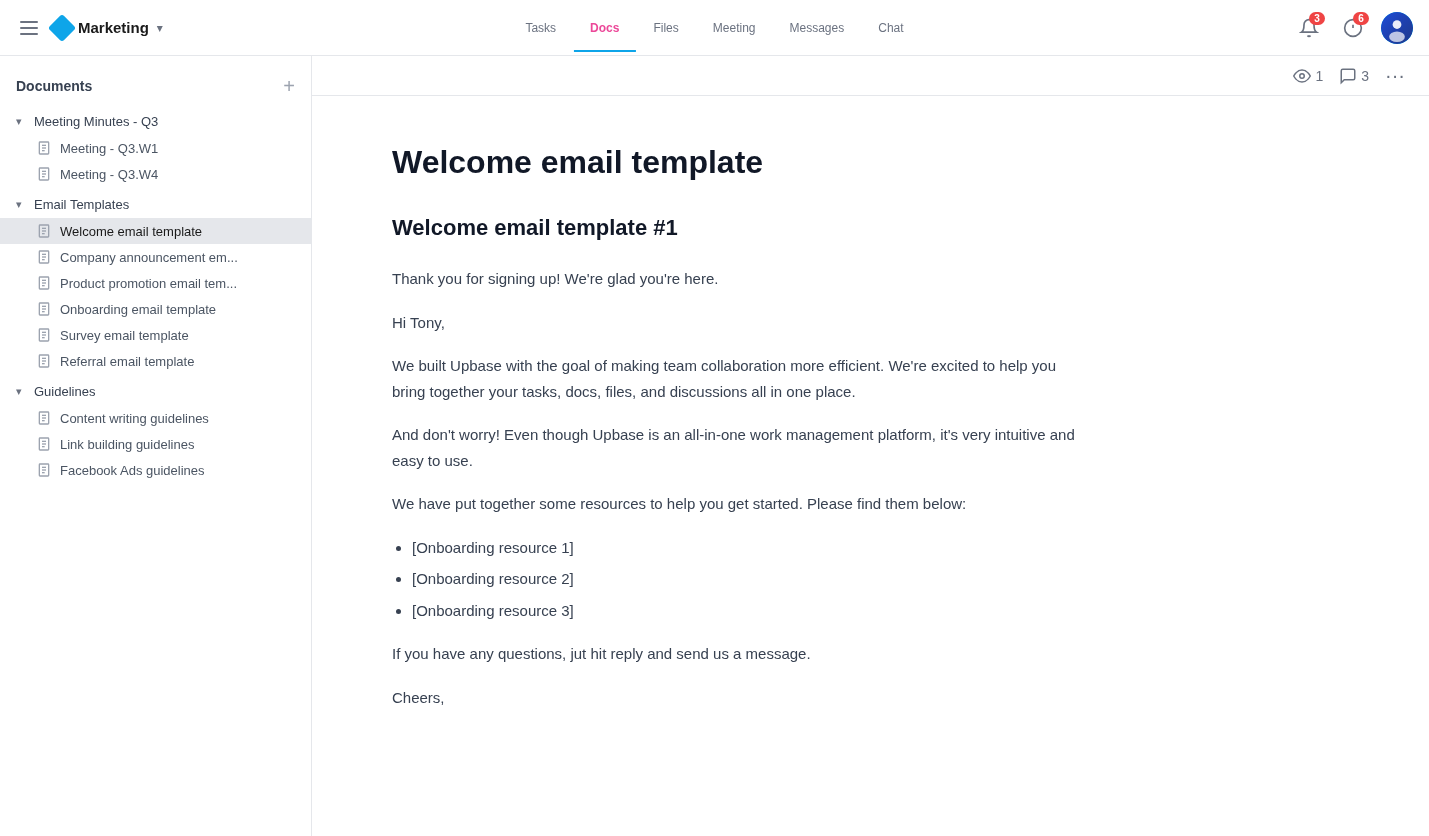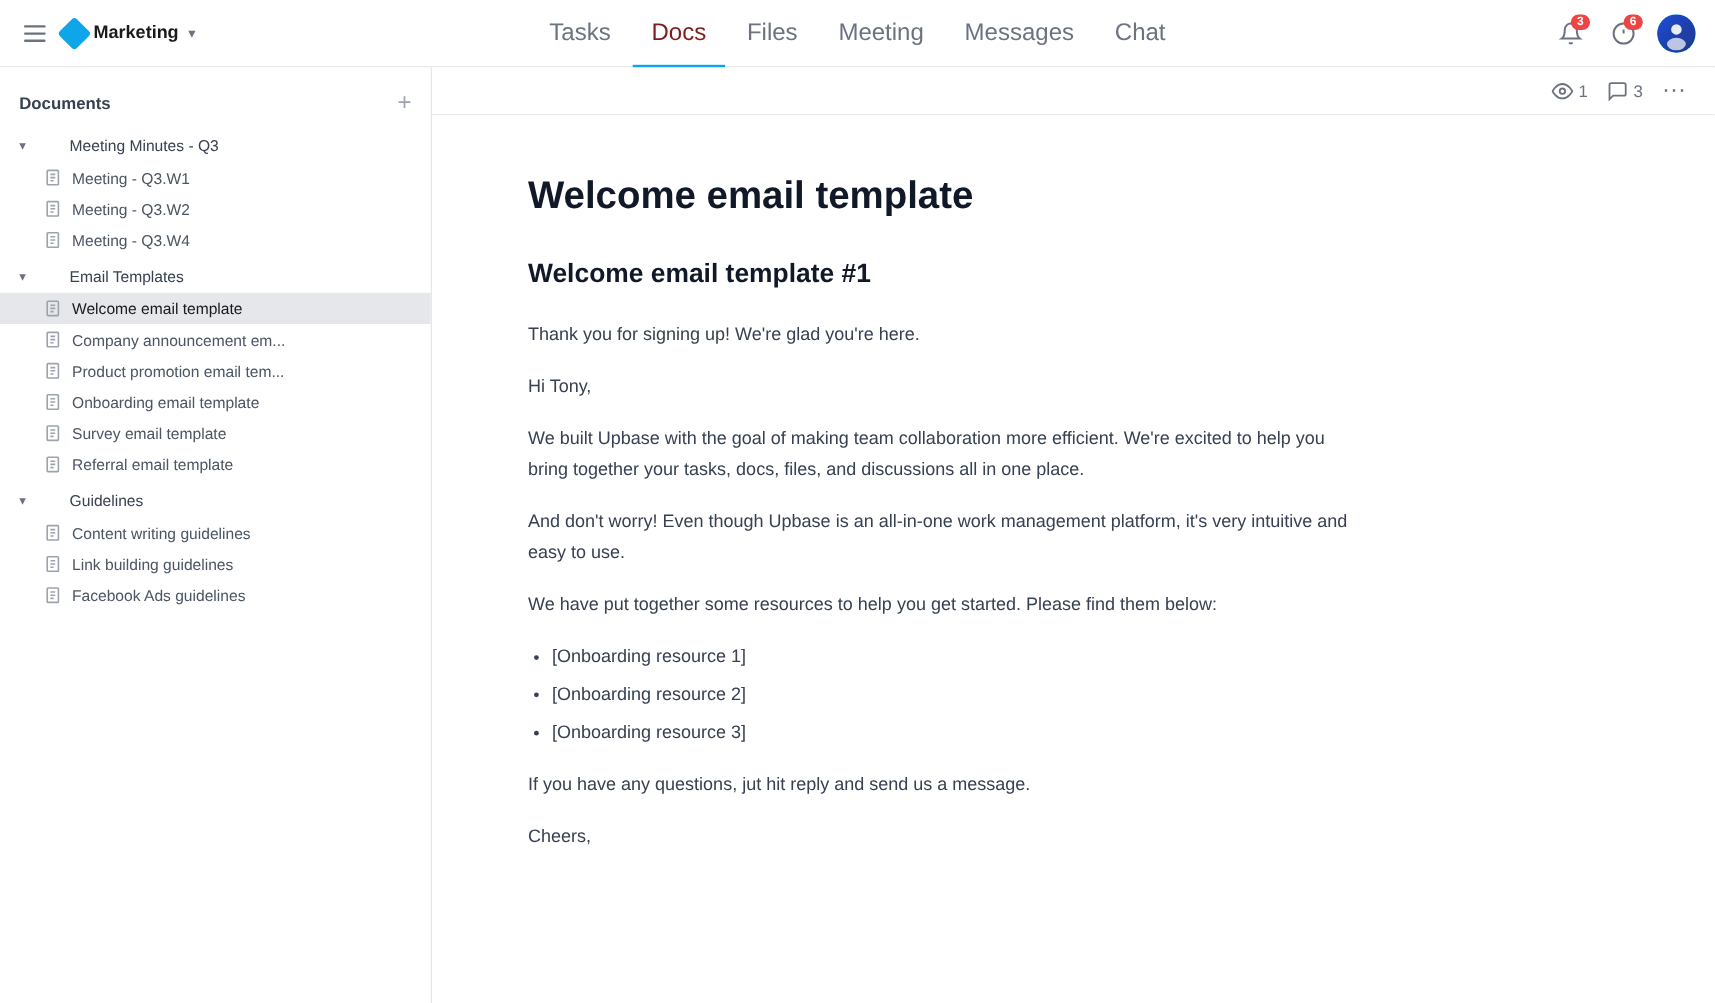--- a/index.html
+++ b/index.html
@@ -11,43 +11,43 @@
       padding: 0 16px; flex-shrink: 0; position: relative;
     }
     .hamburger-btn { background: none; border: none; cursor: pointer; padding: 4px; margin-right: 10px; display: flex; align-items: center; }
     .hamburger-lines { display: flex; flex-direction: column; gap: 4px; }
     .hamburger-lines span { display: block; width: 18px; height: 2px; background: #6b7280; border-radius: 1px; }
     .brand { display: flex; align-items: center; gap: 6px; cursor: pointer; }
     .brand-diamond { width: 20px; height: 20px; background: #0ea5e9; transform: rotate(45deg); border-radius: 3px; }
     .brand-name { font-size: 15px; font-weight: 600; color: #1a1a1a; }
     .brand-caret { color: #6b7280; font-size: 12px; margin-left: 2px; }
     .nav-tabs { display: flex; align-items: center; gap: 2px; position: absolute; left: 50%; transform: translateX(-50%); }
-    .nav-tab { font-size: 20px; color: #6b7280; padding: 8px 16px; cursor: pointer; text-decoration: none; border: none; background: none; position: relative; }
-    .nav-tab.active { color: #7f1d1d; font-weight: 400; }
+    .nav-tab { font-size: 12px; color: #6b7280; padding: 8px 16px; cursor: pointer; text-decoration: none; border: none; background: none; position: relative; }
+    .nav-tab.active { color: #ec4899; font-weight: 700; }
     .nav-tab.active::after { content: ''; position: absolute; bottom: -9px; left: 0; right: 0; height: 2px; background: #0ea5e9; }
     .nav-right { margin-left: auto; display: flex; align-items: center; gap: 12px; }
     .notif-btn { position: relative; background: none; border: none; cursor: pointer; width: 32px; height: 32px; display: flex; align-items: center; justify-content: center; }
     .notif-badge { position: absolute; top: 0; right: 0; background: #ef4444; color: #fff; font-size: 10px; font-weight: 700; border-radius: 10px; padding: 1px 5px; min-width: 16px; text-align: center; }
     .bell-icon, .notif-icon { width: 20px; height: 20px; }
     .avatar { width: 32px; height: 32px; border-radius: 50%; background: #0ea5e9; overflow: hidden; cursor: pointer; display: flex; align-items: center; justify-content: center; }
     .avatar-img { width: 100%; height: 100%; background: linear-gradient(135deg, #0ea5e9 0%, #2563eb 100%); border-radius: 50%; }
 
     
     .main-layout { display: flex; flex: 1; overflow: hidden; }
 
     
-    .sidebar { width: 360px; flex-shrink: 0; border-right: 1px solid #e5e7eb; overflow-y: auto; padding: 16px 0; }
+    .sidebar { width: 312px; flex-shrink: 0; border-right: 1px solid #e5e7eb; overflow-y: auto; padding: 16px 0; }
     .sidebar-header { display: flex; align-items: center; justify-content: space-between; padding: 4px 16px 12px; }
     .sidebar-title { font-size: 14px; font-weight: 600; color: #374151; }
     .sidebar-add-btn { background: none; border: none; cursor: pointer; color: #9ca3af; font-size: 20px; line-height: 1; }
 
     .tree-section { margin-bottom: 4px; }
     .tree-folder { display: flex; align-items: center; gap: 6px; padding: 6px 16px; cursor: pointer; font-size: 13px; font-weight: 500; color: #374151; }
     .chevron { font-size: 11px; color: #6b7280; width: 12px; }
-    .folder-label { flex: 1; margin-left: 24px; }
+    .folder-label { flex: 1; }
     .tree-item { display: flex; align-items: center; gap: 8px; padding: 5px 16px 5px 36px; cursor: pointer; font-size: 13px; color: #4b5563; border-radius: 0; }
     .tree-item.active { background: #e5e7eb; color: #1a1a1a; font-weight: 500; }
     .doc-icon { width: 16px; height: 16px; flex-shrink: 0; }
 
     
     .content-area { flex: 1; overflow-y: auto; display: flex; flex-direction: column; }
     .content-toolbar { display: flex; align-items: center; justify-content: flex-end; padding: 8px 24px; border-bottom: 1px solid #e5e7eb; gap: 16px; flex-shrink: 0; }
     .toolbar-item { display: flex; align-items: center; gap: 4px; color: #6b7280; font-size: 14px; cursor: pointer; }
     .toolbar-dots { background: none; border: none; cursor: pointer; color: #6b7280; font-size: 20px; }
 
@@ -134,29 +134,20 @@
           </svg>
         <span>Meeting - Q3.W1</span>
       </div>
       <div class="tree-item">
         <svg class="doc-icon" viewBox="0 0 24 24" fill="none" stroke="#9ca3af" stroke-width="2">
             <rect x="5" y="3" width="14" height="18" rx="1"></rect>
             <line x1="9" y1="8" x2="15" y2="8"></line>
             <line x1="9" y1="12" x2="15" y2="12"></line>
             <line x1="9" y1="16" x2="13" y2="16"></line>
           </svg>
-        <span>Meeting - Q3.W2</span>
-      </div>
-      <div class="tree-item">
-        <svg class="doc-icon" viewBox="0 0 24 24" fill="none" stroke="#9ca3af" stroke-width="2">
-            <rect x="5" y="3" width="14" height="18" rx="1"></rect>
-            <line x1="9" y1="8" x2="15" y2="8"></line>
-            <line x1="9" y1="12" x2="15" y2="12"></line>
-            <line x1="9" y1="16" x2="13" y2="16"></line>
-          </svg>
         <span>Meeting - Q3.W4</span>
       </div>
     </div>
 
     <div class="tree-section">
       <div class="tree-folder">
         <span class="chevron">▾</span>
         <span class="folder-label">Email Templates</span>
       </div>
       <div class="tree-item active">

